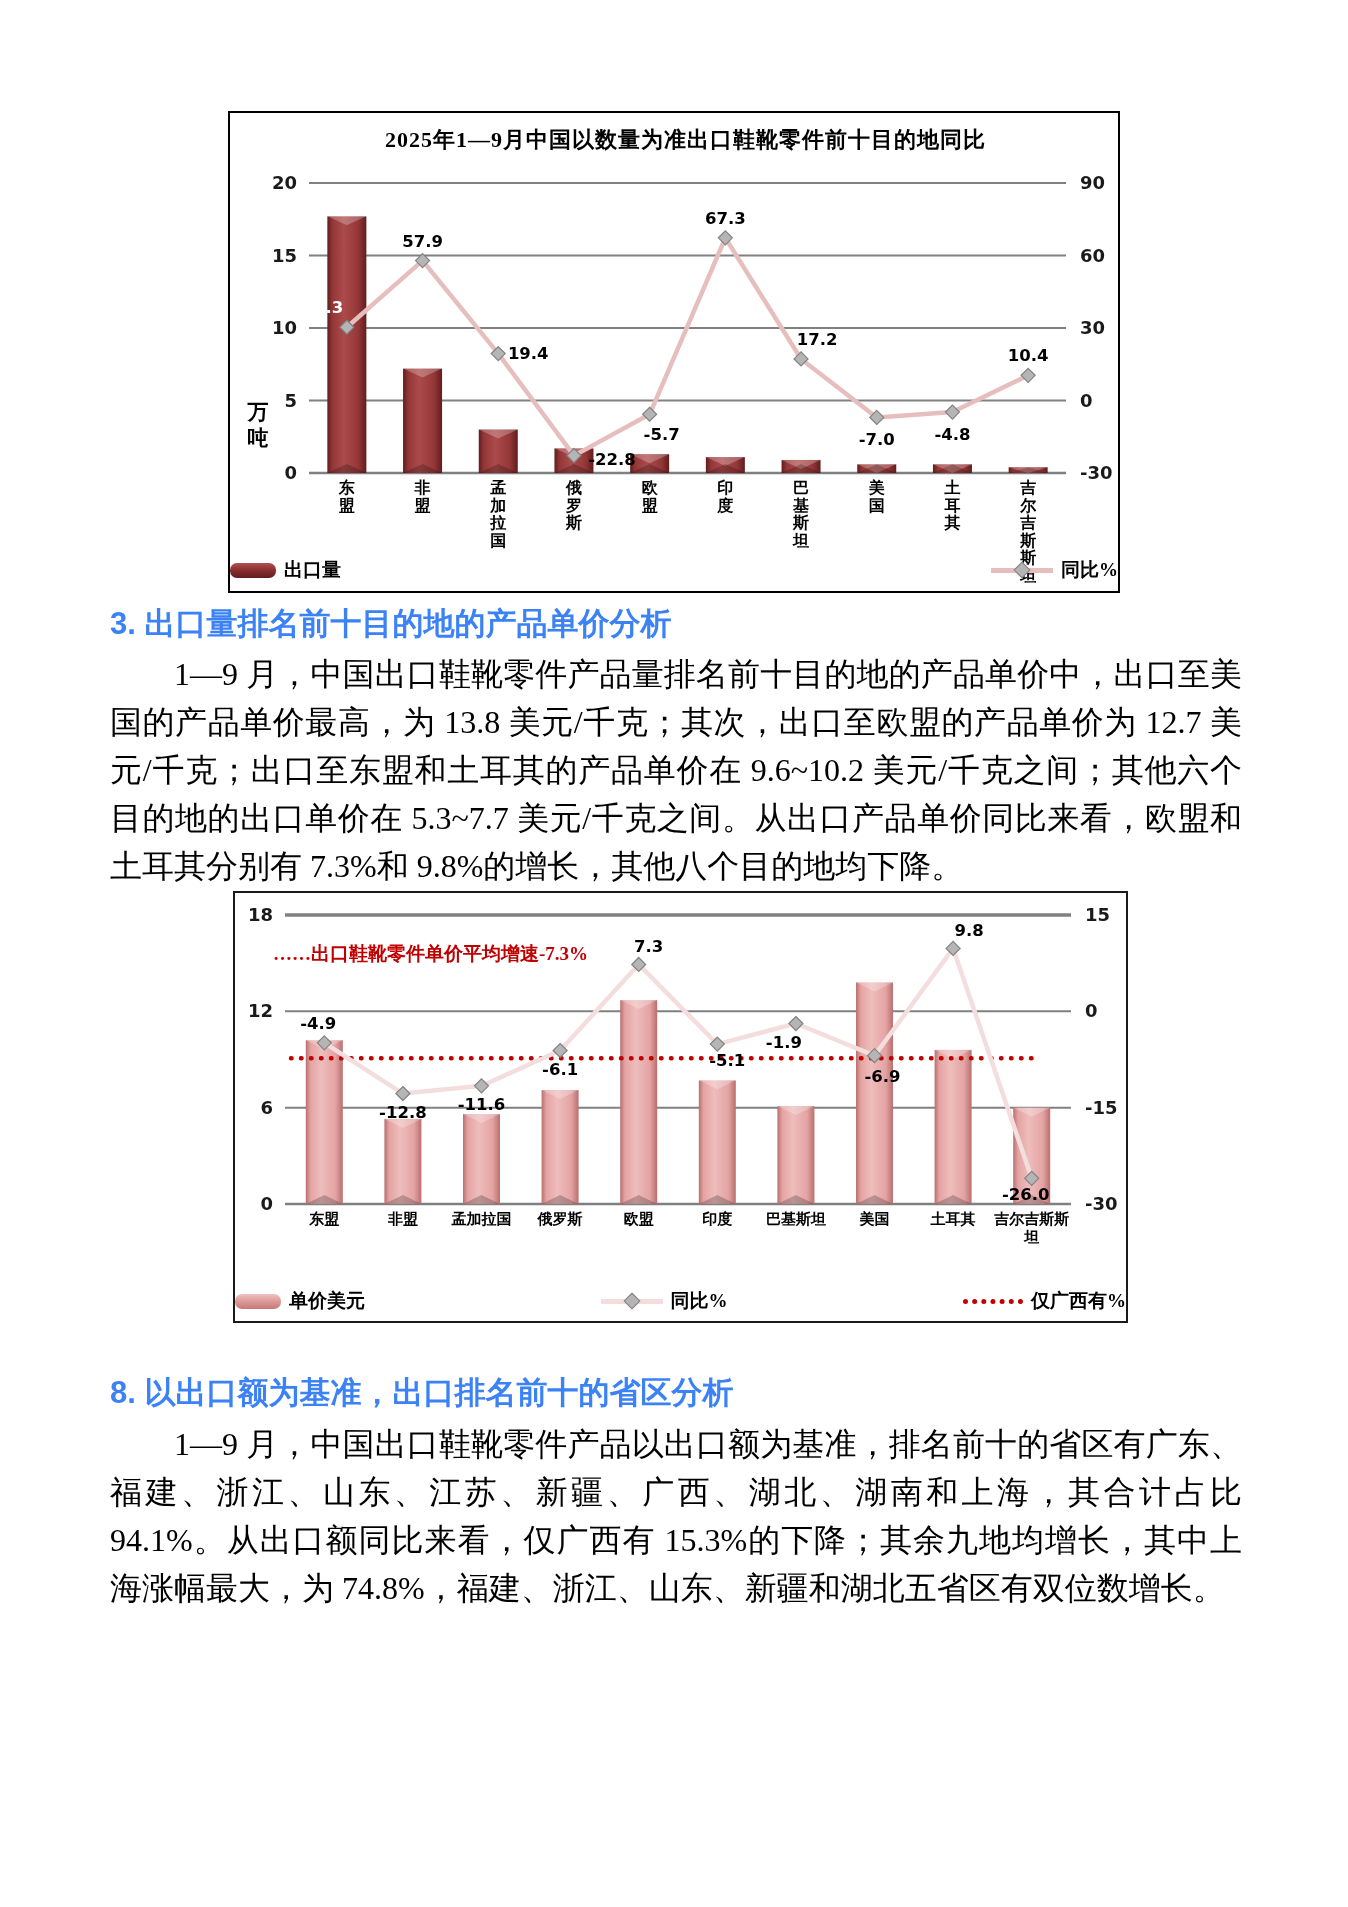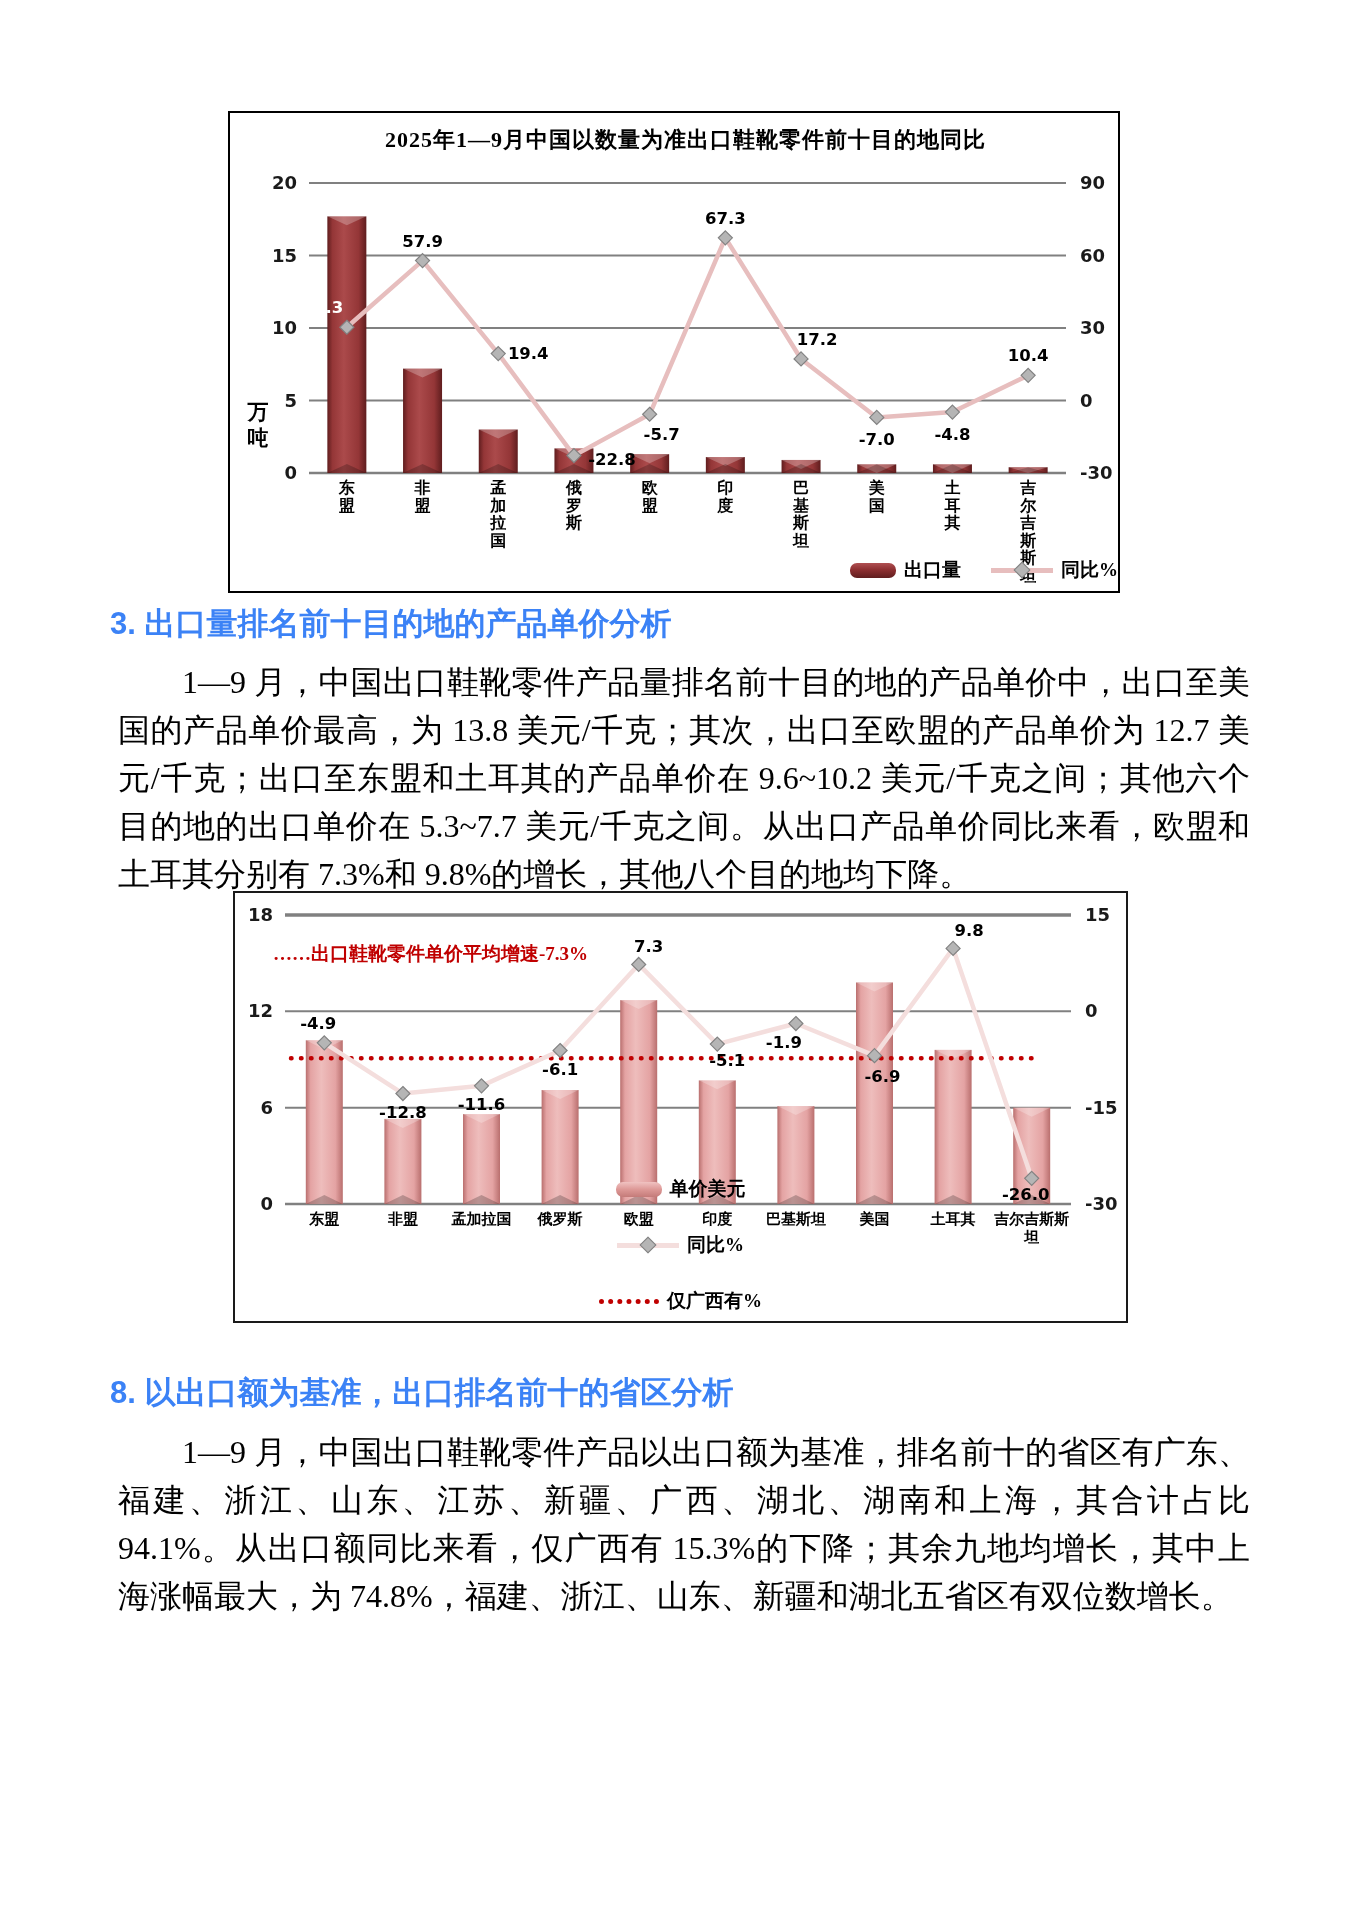--- a/index.html
+++ b/index.html
@@ -19,42 +19,42 @@
   }
   #chart-box-1 .chart-title{padding-top:12px;height:28px;}
   .chart-canvas{display:block;}
   svg text.tick{font-family:"DejaVu Sans","Liberation Sans",sans-serif;font-weight:bold;font-size:18px;fill:#1a1a1a;}
   svg text.dlabel{font-family:"DejaVu Sans","Liberation Sans",sans-serif;font-weight:bold;font-size:16.5px;}
   svg text.xlab{font-family:"Liberation Serif","DejaVu Serif",serif;font-weight:bold;font-size:16px;fill:#000;}
   svg text.xlab2{font-family:"Liberation Serif","DejaVu Serif",serif;font-weight:bold;font-size:15px;fill:#000;}
   svg text.unit{font-family:"Liberation Serif","DejaVu Serif",serif;font-weight:bold;font-size:21px;fill:#000;}
   svg text.annot{font-family:"Liberation Serif","DejaVu Serif",serif;font-weight:bold;font-size:19px;}
   .legend{
-    position:absolute;left:0;right:0;display:flex;justify-content:flex-end;align-items:center;gap:30px;
+    position:absolute;left:0;right:0;display:flex;justify-content:space-between;align-items:center;gap:30px;
     font-weight:bold;font-size:19px;font-family:"Liberation Serif","DejaVu Serif",serif;
   }
   #chart-box-0 .legend{bottom:8px;}
-  #chart-box-1 .legend{bottom:7px;flex-direction:column;}
+  #chart-box-1 .legend{bottom:7px;}
   .legend .li{display:flex;align-items:center;gap:8px;}
   .sw-bar{width:46px;height:15px;border-radius:7px;}
   .sw-bar.g0{background:linear-gradient(180deg,#b05052 0%,#8d2f31 45%,#5f1d1e 100%);}
   .sw-bar.g1{background:linear-gradient(180deg,#f0c2c1 0%,#dd9896 50%,#c47b79 100%);}
   .sw-line{position:relative;width:62px;height:5px;}
   .sw-line.c0{background:#e7bebe;}
   .sw-line.c1{background:#f4dedd;}
   .sw-line .dm{position:absolute;left:50%;top:50%;width:10px;height:10px;background:#b5b5b5;border:1px solid #828282;transform:translate(-50%,-50%) rotate(45deg);}
   .sw-dot{width:60px;height:0;border-top:5px dotted #c00000;}
   .sec-heading{
     position:absolute;left:110px;width:1132px;font-family:"Liberation Sans","DejaVu Sans",sans-serif;
     font-weight:bold;font-size:31px;color:#3b82f6;
   }
   #sec3-heading{top:603px;}
   #sec4-heading{top:1372px;}
   .sec-para{
-    position:absolute;left:110px;width:1132px;margin:8px;
+    position:absolute;left:110px;width:1132px;margin:0;
     font-size:32px;line-height:48px;text-align:justify;text-indent:64px;
     font-family:"Liberation Serif","DejaVu Serif",serif;
   }
   #sec3-para{top:650px;}
   #sec4-para{top:1420px;}
 </style>
 </head>
 <body>
 
 <div class="chart-box" id="chart-box-0">

